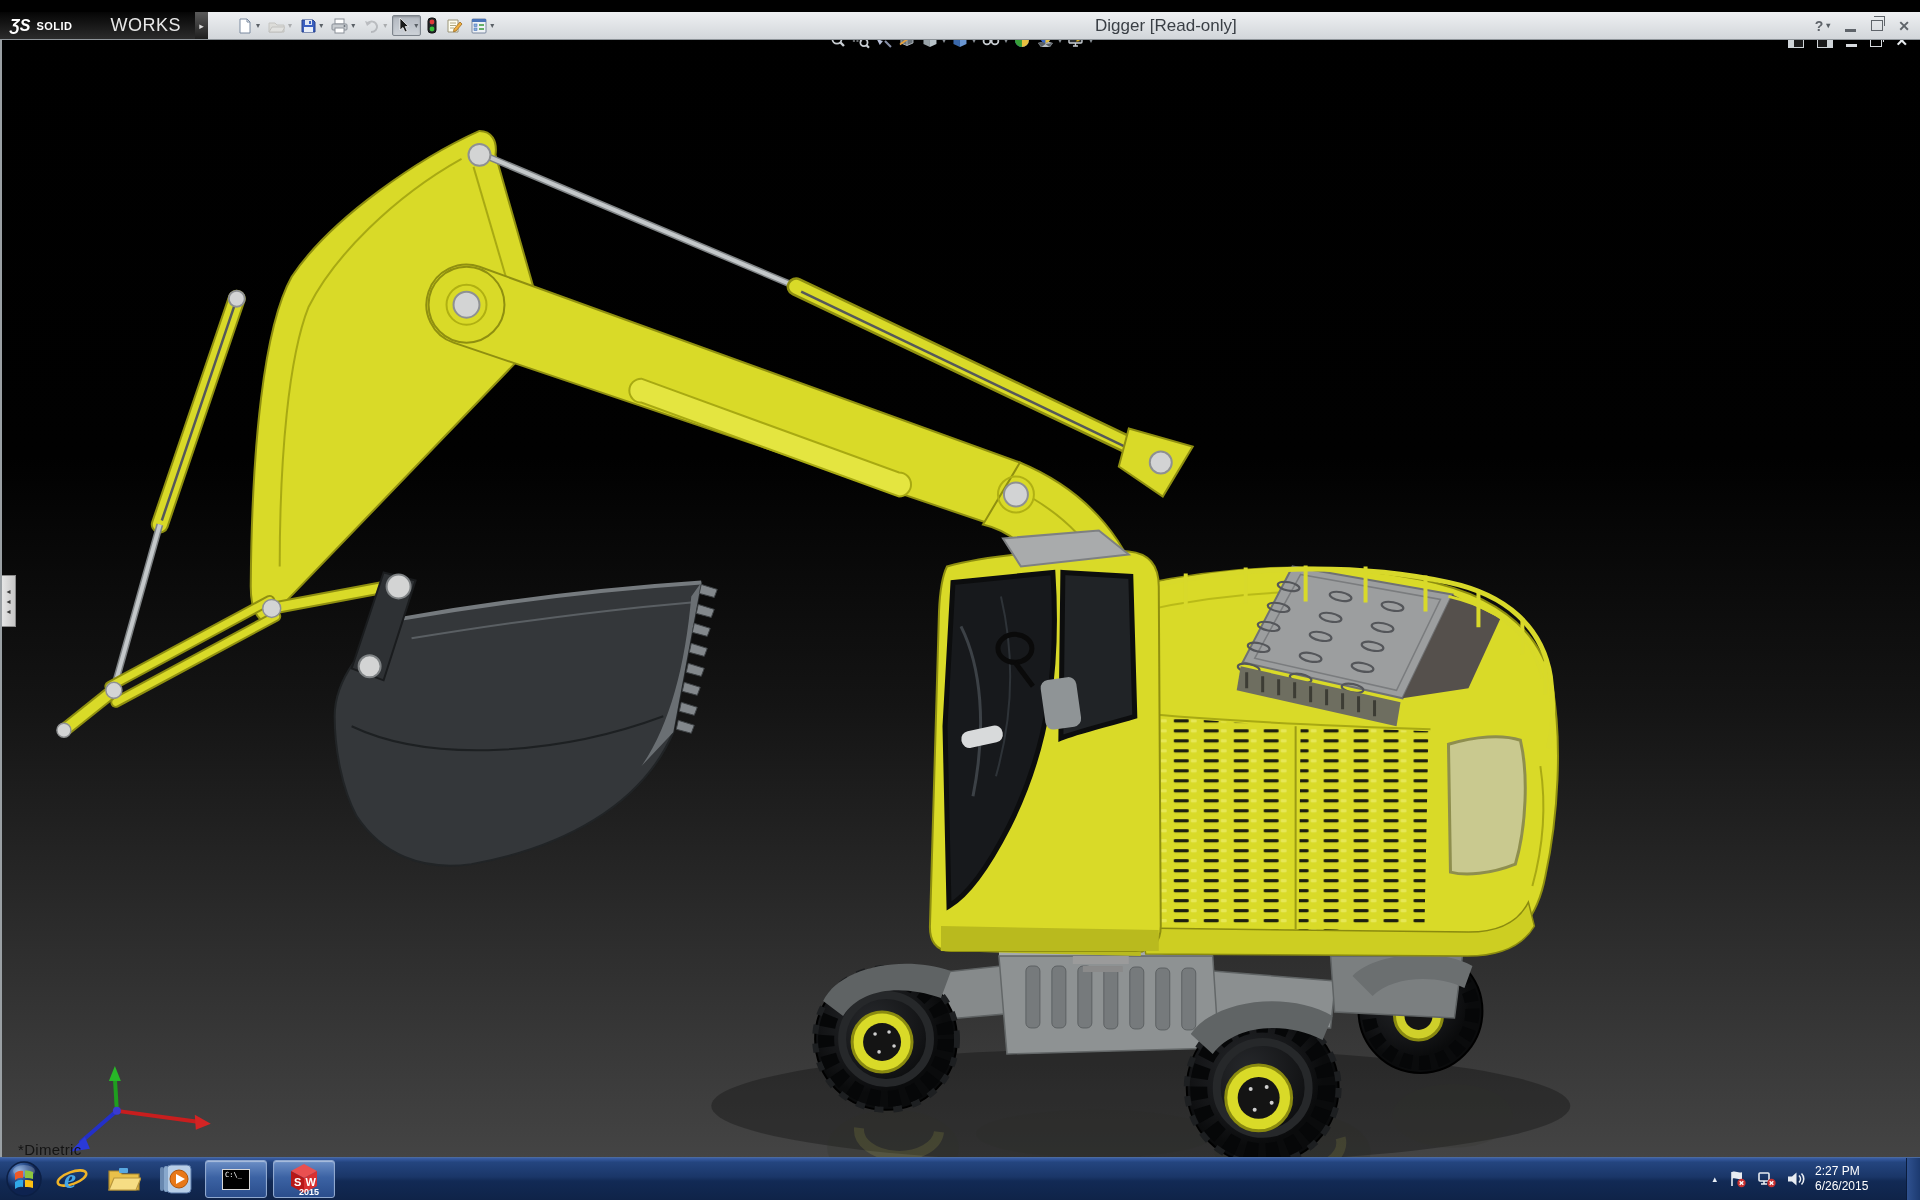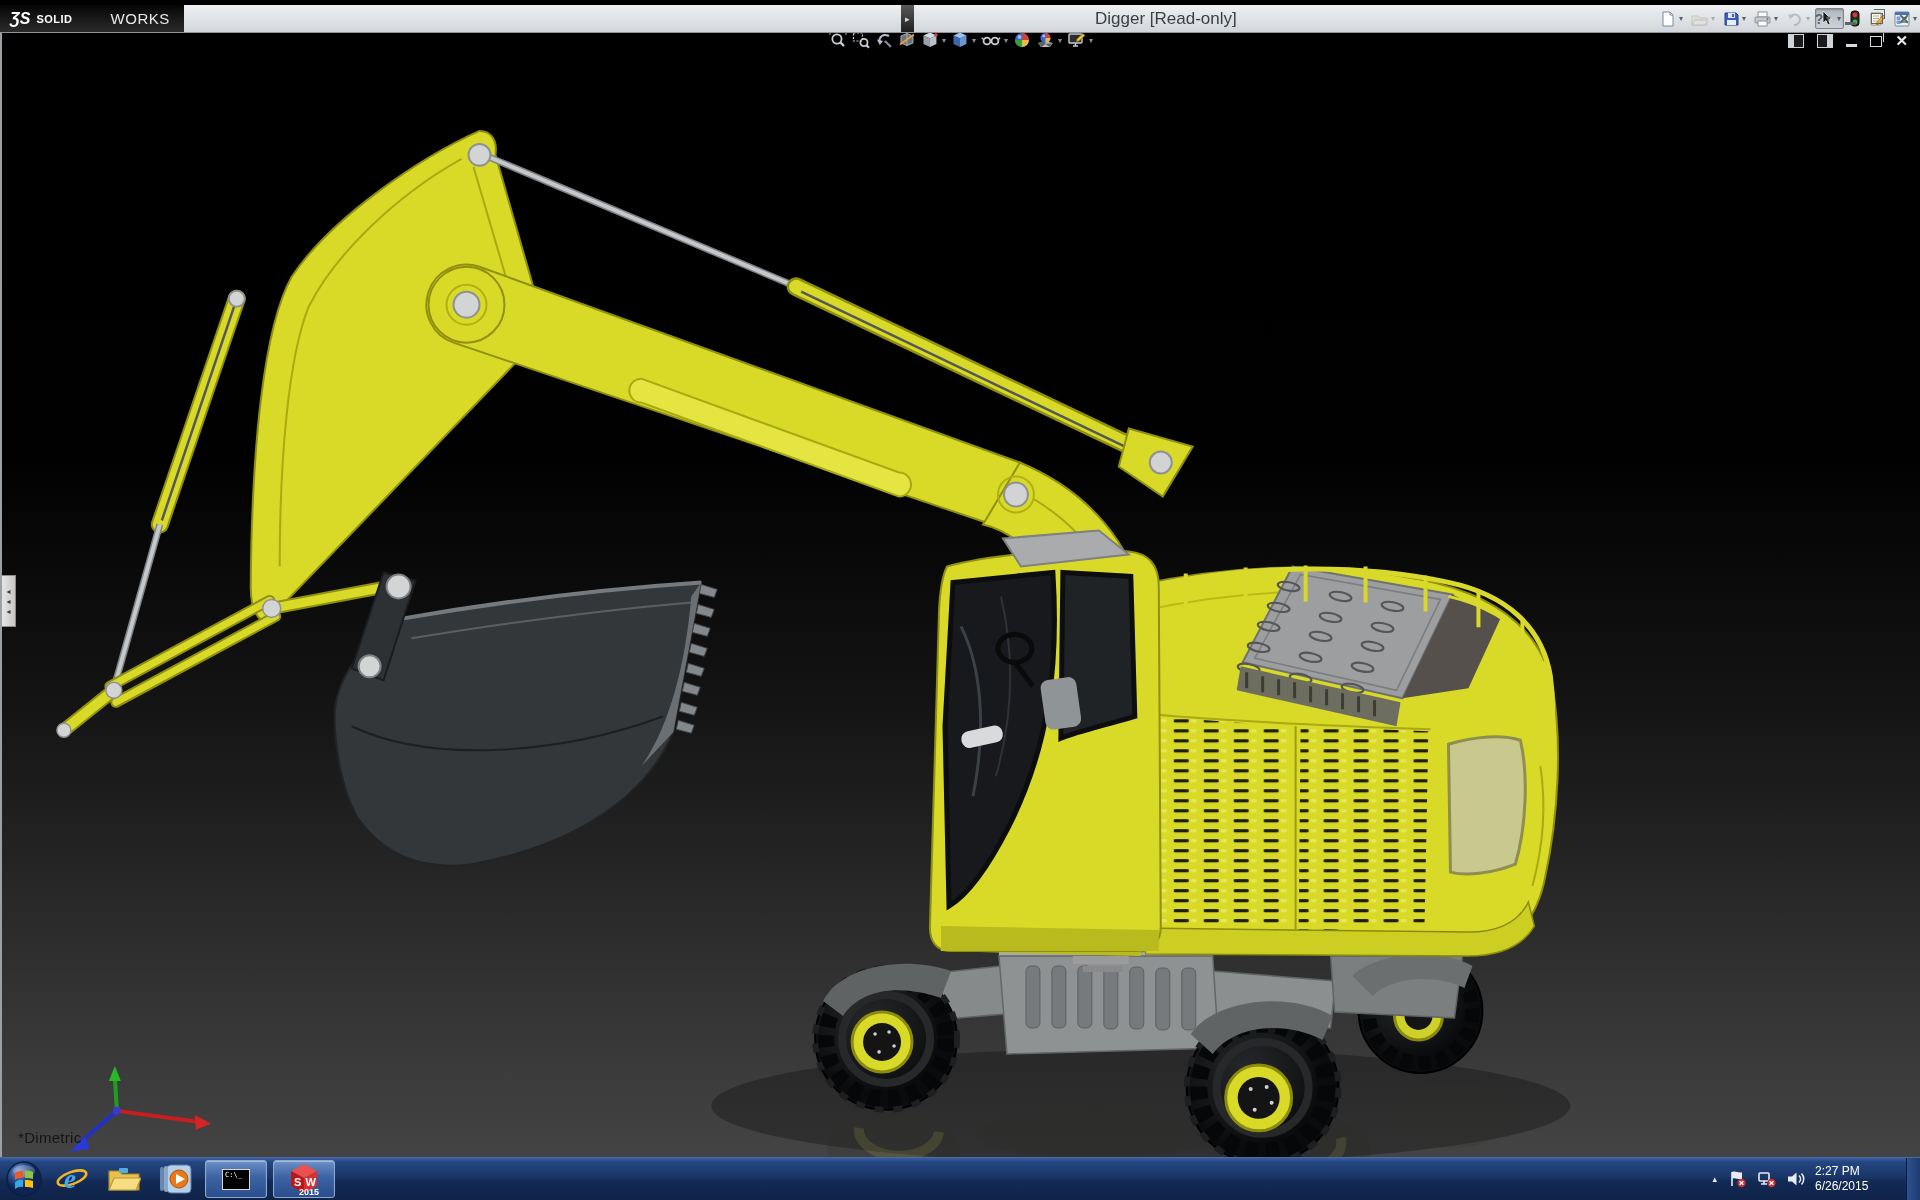--- a/index.html
+++ b/index.html
@@ -1,27 +1,27 @@
 <!DOCTYPE html>
 <html><head>
 <meta charset="utf-8">
 <style>
   html,body{margin:0;padding:0;}
   body{width:1920px;height:1200px;overflow:hidden;position:relative;
        font-family:"Liberation Sans",sans-serif;background:#000;}
 
   
-  .topbar{position:absolute;top:5px;left:0;right:0;height:27px;
+  .topbar{position:absolute;top:12px;left:0;right:0;height:27px;
     background:linear-gradient(#eef0f2,#d2d6da);border-bottom:1px solid #8e9499;
-    display:flex;align-items:center;z-index:30;justify-content:space-between;}
+    display:flex;align-items:center;z-index:30;}
   .logo{height:27px;display:flex;align-items:center;padding:0 14px 0 10px;
     background:linear-gradient(#050505,#2b2b2b);color:#fff;}
   .logo .mark{font-style:italic;font-weight:bold;font-size:16px;margin-right:6px;}
   .logo .bold{font-weight:bold;font-size:11px;letter-spacing:.5px;}
-  .logo .light{font-weight:normal;font-size:15px;letter-spacing:.5px;color:#e8e8e8;padding-left:38px;}
+  .logo .light{font-weight:normal;font-size:18px;letter-spacing:.5px;color:#e8e8e8;padding-left:38px;}
   .menu-expand{width:13px;height:27px;background:linear-gradient(#5a5a5a,#1e1e1e);
     color:#ddd;font-size:9px;display:flex;align-items:center;justify-content:center;}
   .tb-group{display:flex;align-items:center;margin-left:26px;gap:2px;}
   .tb-btn{display:flex;align-items:center;padding:2px 3px;border-radius:2px;}
   .tb-btn svg{display:block;}
   .dd{font-size:8px;color:#5a6066;margin-left:3px;}
   .disabled{opacity:.42;filter:grayscale(.8);}
   .pressed{background:linear-gradient(#b2b8c0,#cdd2d8);border:1px solid #7e858d;
     box-shadow:inset 0 1px 2px rgba(0,0,0,.25);padding:1px 2px;}
   .doc-title{position:absolute;left:1095px;top:0;height:27px;line-height:27px;
@@ -50,21 +50,21 @@
   .dc-pane.right:before{content:"";position:absolute;right:0;top:0;width:5px;height:100%;background:#cfd4d8;}
   .dc-min{width:11px;height:3px;background:#d6dade;margin-top:8px;}
   .dc-restore{width:10px;height:9px;border:1.5px solid #d6dade;position:relative;}
   .dc-restore:before{content:"";position:absolute;left:2px;top:-5px;width:10px;height:9px;
     border:1.5px solid #d6dade;border-bottom:none;border-left:none;}
   .dc-close{font-size:15px;font-weight:bold;color:#e8ecef;}
   .collapse-tab{position:absolute;left:0;top:548px;width:13px;height:50px;
     background:linear-gradient(90deg,#e6e6e6,#c6c6c6);border:1px solid #8a8a8a;border-left:none;
     display:flex;flex-direction:column;justify-content:center;align-items:center;gap:3px;z-index:5;}
   .collapse-tab span{color:#3a3a3a;font-size:8px;line-height:7px;}
-  .view-label{position:absolute;left:16px;bottom:12px;font-size:15px;color:#141414;
+  .view-label{position:absolute;left:16px;bottom:0px;font-size:15px;color:#141414;
     letter-spacing:.3px;z-index:4;}
   .model-svg{position:absolute;inset:0;}
 
   
   .taskbar{position:absolute;bottom:0;left:0;right:0;height:42px;
     background:linear-gradient(#3a5ea6 0%,#24457f 10%,#1a3668 45%,#122a55 55%,#0f2348 100%);
     border-top:1px solid #4a6aa0;display:flex;align-items:center;z-index:40;}
   .start{width:44px;height:42px;display:flex;align-items:center;justify-content:center;margin-left:2px;}
   .task-ic{width:52px;height:42px;display:flex;align-items:center;justify-content:center;}
   .tile{width:60px;height:36px;margin:0 3px;border:1px solid #8fa8cf;border-radius:3px;

